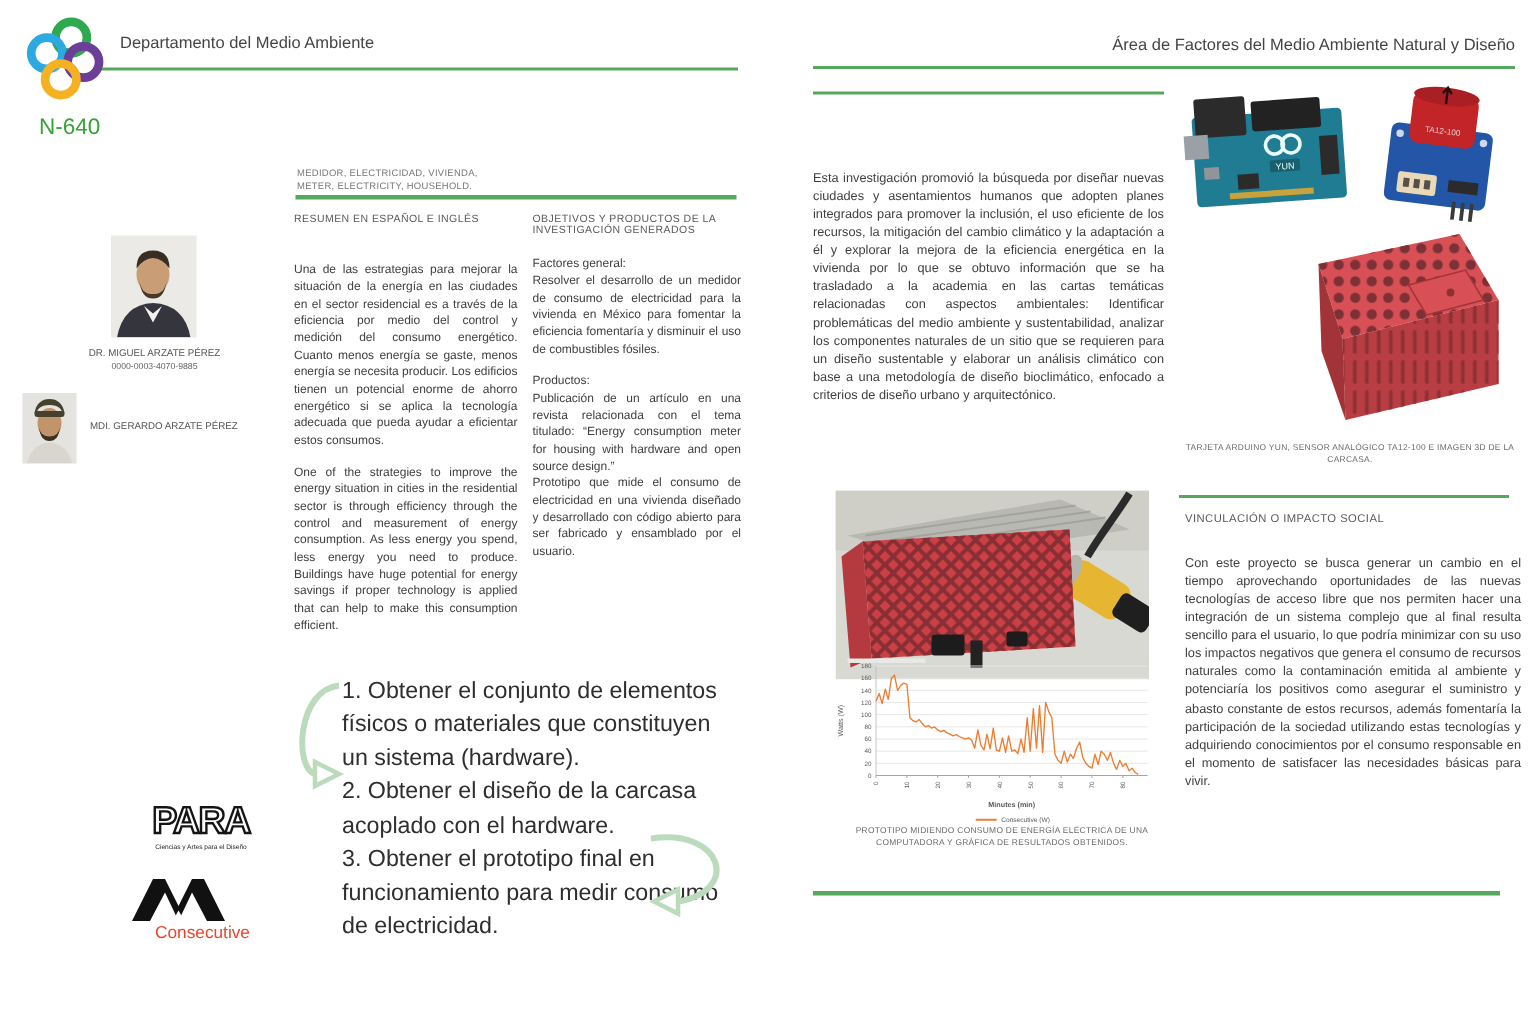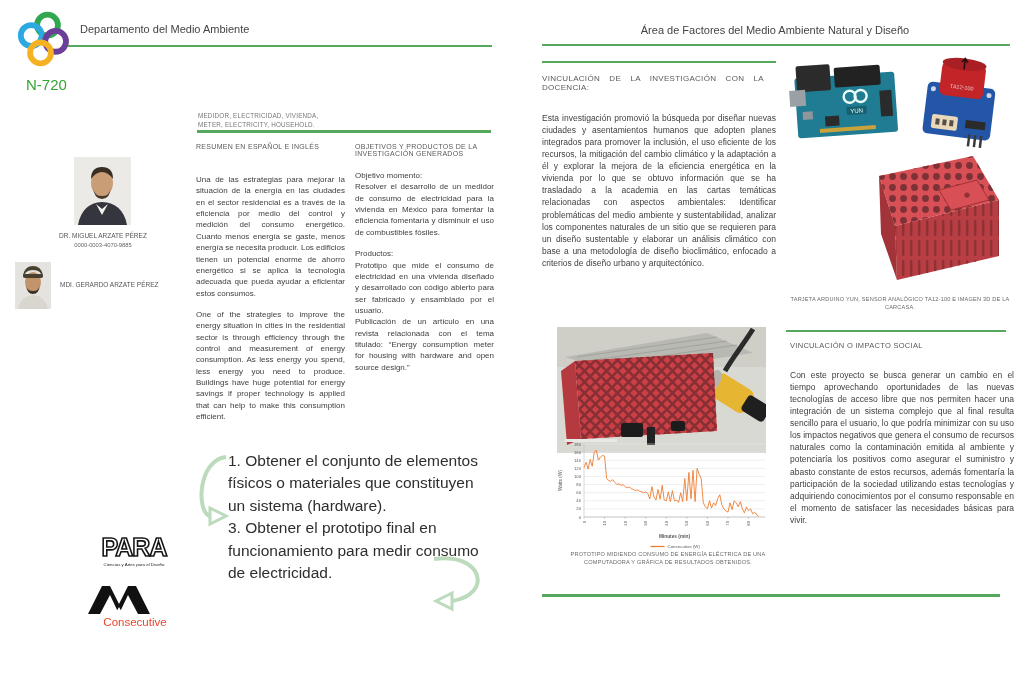--- a/index.html
+++ b/index.html
@@ -22,21 +22,21 @@
   <svg class="abs" style="left:16px;top:10px;" width="56" height="58" viewBox="0 0 48 50">
     <circle cx="27" cy="13" r="9" fill="none" stroke="#2FA84F" stroke-width="5"></circle>
     <circle cx="13" cy="22" r="9" fill="none" stroke="#2BA9E0" stroke-width="5"></circle>
     <circle cx="34" cy="27" r="9" fill="none" stroke="#6B3E98" stroke-width="5"></circle>
     <circle cx="21" cy="37" r="9" fill="none" stroke="#F4B223" stroke-width="5"></circle>
   </svg>
 
   <div class="abs" style="left:80px;top:23px;font-size:11px;color:#444;">Departamento del Medio Ambiente</div>
   <div class="hline" style="left:68px;top:45px;width:424px;height:2px;"></div>
 
-  <div class="abs" style="left:26px;top:76px;font-size:15px;color:#36A336;">N-720</div>
+  <div class="abs" style="left:26px;top:76px;font-size:15px;color:#36A336;">N-640</div>
 
 
   <div class="abs" style="left:198px;top:111px;font-size:6.3px;color:#777;line-height:1.5;letter-spacing:.2px;">
     <div>MEDIDOR, ELECTRICIDAD, VIVIENDA,</div>
     <div>METER, ELECTRICITY, HOUSEHOLD.</div>
   </div>
   <div class="hline" style="left:197px;top:130px;width:294px;height:2.5px;"></div>
 
   <div class="abs photo" style="left:74px;top:157px;width:57px;height:68px;">
     <svg width="57" height="68" viewBox="0 0 57 68">
@@ -64,56 +64,56 @@
   <div class="abs" style="left:60px;top:281px;width:150px;font-size:6.5px;color:#555;">MDI. GERARDO ARZATE PÉREZ</div>
 
   <div class="abs small-head" style="left:196px;top:143px;width:150px;font-size:7px;">RESUMEN EN ESPAÑOL E INGLÉS</div>
   <div class="abs" style="left:196px;top:174px;width:149px;">
     <p class="body-txt">Una de las estrategias para mejorar la situación de la energía en las ciudades en el sector residencial es a través de la eficiencia por medio del control y medición del consumo energético. Cuanto menos energía se gaste, menos energía se necesita producir. Los edificios tienen un potencial enorme de ahorro energético si se aplica la tecnología adecuada que pueda ayudar a eficientar estos consumos.</p>
     <p class="body-txt">One of the strategies to improve the energy situation in cities in the residential sector is through efficiency through the control and measurement of energy consumption. As less energy you spend, less energy you need to produce. Buildings have huge potential for energy savings if proper technology is applied that can help to make this consumption efficient.</p>
   </div>
 
   <div class="abs small-head" style="left:355px;top:143px;width:140px;font-size:7px;">OBJETIVOS Y PRODUCTOS DE LA INVESTIGACIÓN GENERADOS</div>
   <div class="abs" style="left:355px;top:170px;width:139px;">
-    <div class="body-txt" style="margin-bottom:0;">Objetivo momento:</div>
+    <div class="body-txt" style="margin-bottom:0;">Factores general:</div>
     <p class="body-txt">Resolver el desarrollo de un medidor de consumo de electricidad para la vivienda en México para fomentar la eficiencia fomentaría y disminuir el uso de combustibles fósiles.</p>
     <div class="body-txt" style="margin-bottom:0;">Productos:</div>
+    <div class="body-txt">Publicación de un artículo en una revista relacionada con el tema titulado: “Energy consumption meter for housing with hardware and open source design.”</div>
     <div class="body-txt">Prototipo que mide el consumo de electricidad en una vivienda diseñado y desarrollado con código abierto para ser fabricado y ensamblado por el usuario.</div>
-    <div class="body-txt">Publicación de un artículo en una revista relacionada con el tema titulado: “Energy consumption meter for housing with hardware and open source design.”</div>
   </div>
 
   <svg class="abs" style="left:190px;top:452px;" width="42" height="80" viewBox="0 0 42 80">
     <path d="M36,5 C8,8 6,60 20,64" fill="none" stroke="#bcdabc" stroke-width="4"></path>
     <polygon points="20,56 36,64 20,72" fill="#ffffff" stroke="#bcdabc" stroke-width="3"></polygon>
   </svg>
   <div class="abs" style="left:228px;top:450px;width:264px;font-size:15.5px;color:#2e2e2e;line-height:1.45;">
     <div>1. Obtener el conjunto de elementos físicos o materiales que constituyen un sistema (hardware).</div>
+    <div>2. Obtener el diseño de la carcasa acoplado con el hardware.</div>
     <div>3. Obtener el prototipo final en funcionamiento para medir consumo de electricidad.</div>
   </div>
   <svg class="abs" style="left:424px;top:552px;" width="72" height="64" viewBox="0 0 72 64">
     <path d="M10,7 C58,0 70,42 28,49" fill="none" stroke="#bcdabc" stroke-width="4"></path>
     <polygon points="28,41 12,49 28,57" fill="#ffffff" stroke="#bcdabc" stroke-width="3"></polygon>
   </svg>
 
   <div class="abs" style="left:92px;top:535px;width:84px;text-align:center;">
     <div style="font-size:25px;font-weight:bold;color:#ffffff;-webkit-text-stroke:1.6px #141414;letter-spacing:-1px;line-height:1;">PARA</div>
     <div style="font-size:4.4px;color:#222;margin-top:2px;">Ciencias y Artes para el Diseño</div>
   </div>
 
   <svg class="abs" style="left:86px;top:582px;" width="66" height="34" viewBox="0 0 66 34">
     <path d="M2,32 L16,4 L24,4 L33,22 L42,4 L50,4 L64,32 L52,32 L42,13 L33,32 L24,13 L14,32 Z" fill="#111111"></path>
     <polygon points="29,32 33,25 37,32" fill="#ffffff"></polygon>
   </svg>
   <div class="abs" style="left:70px;top:616px;width:130px;text-align:center;font-size:11.5px;color:#E8452B;">Consecutive</div>
 
-  <div class="abs" style="left:540px;top:24px;width:470px;text-align:center;font-size:11px;color:#444;">Área de Factores del Medio Ambiente Natural y Diseño</div>
+  <div class="abs" style="left:540px;top:24px;width:470px;text-align:right;font-size:11px;color:#444;">Área de Factores del Medio Ambiente Natural y Diseño</div>
   <div class="hline" style="left:542px;top:44px;width:468px;height:2px;"></div>
   <div class="hline" style="left:542px;top:61px;width:234px;height:2px;"></div>
 
-  <div class="abs small-head" style="left:542px;top:74px;width:222px;font-size:8px;text-align:justify;">VINCULACIÓN DE LA INVESTIGACIÓN CON LA DOCENCIA:</div>
   <div class="abs body-txt2" style="left:542px;top:112px;width:234px;">Esta investigación promovió la búsqueda por diseñar nuevas ciudades y asentamientos humanos que adopten planes integrados para promover la inclusión, el uso eficiente de los recursos, la mitigación del cambio climático y la adaptación a él  y explorar la mejora de la eficiencia energética en la vivienda por lo que se obtuvo información que se ha trasladado a la academia en las cartas temáticas relacionadas con aspectos ambientales: Identificar problemáticas del medio ambiente y sustentabilidad, analizar los componentes naturales de un sitio que se requieren para un diseño sustentable y elaborar un análisis climático con base a una metodología de diseño bioclimático, enfocado a criterios de diseño urbano y arquitectónico.</div>
 
   <svg class="abs" style="left:788px;top:57px;" width="116" height="90" viewBox="0 0 116 90">
     <g transform="rotate(-4 58 45)">
       <rect x="8" y="18" width="100" height="60" rx="3" fill="#1f7c93"></rect>
       <rect x="10" y="6" width="34" height="26" rx="2" fill="#2b2b2b"></rect>
       <rect x="48" y="10" width="46" height="20" rx="2" fill="#222222"></rect>
       <rect x="2" y="30" width="16" height="16" fill="#9aa0a6"></rect>
       <rect x="14" y="52" width="10" height="8" fill="#8f959b"></rect>
       <circle cx="62" cy="40" r="6" fill="none" stroke="#eafcf8" stroke-width="2.4"></circle>

